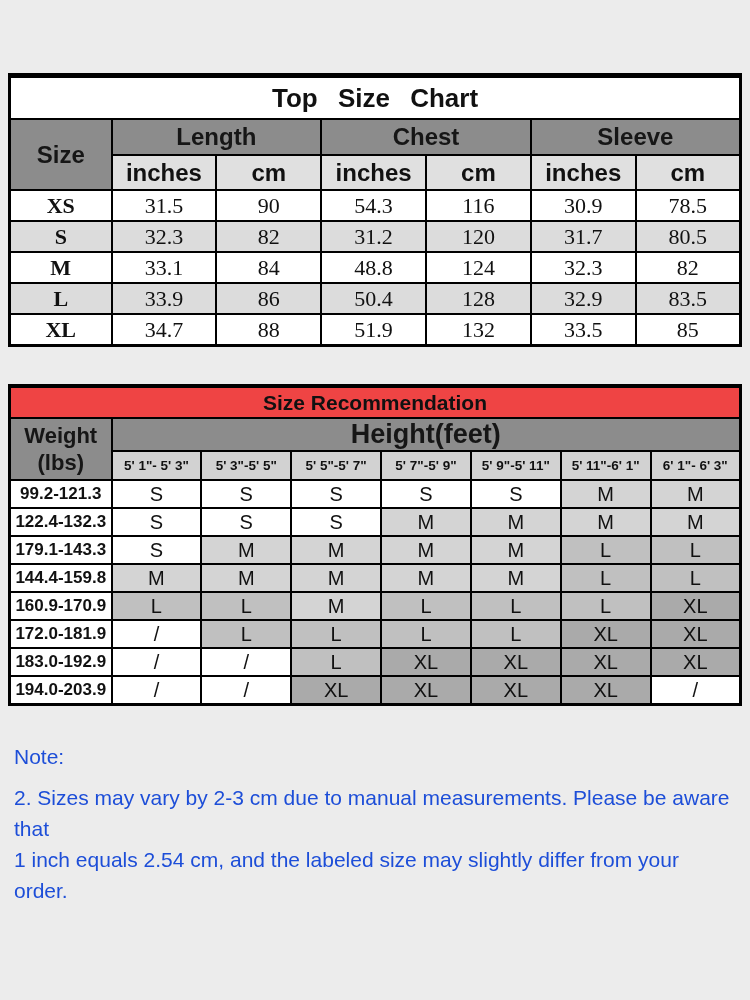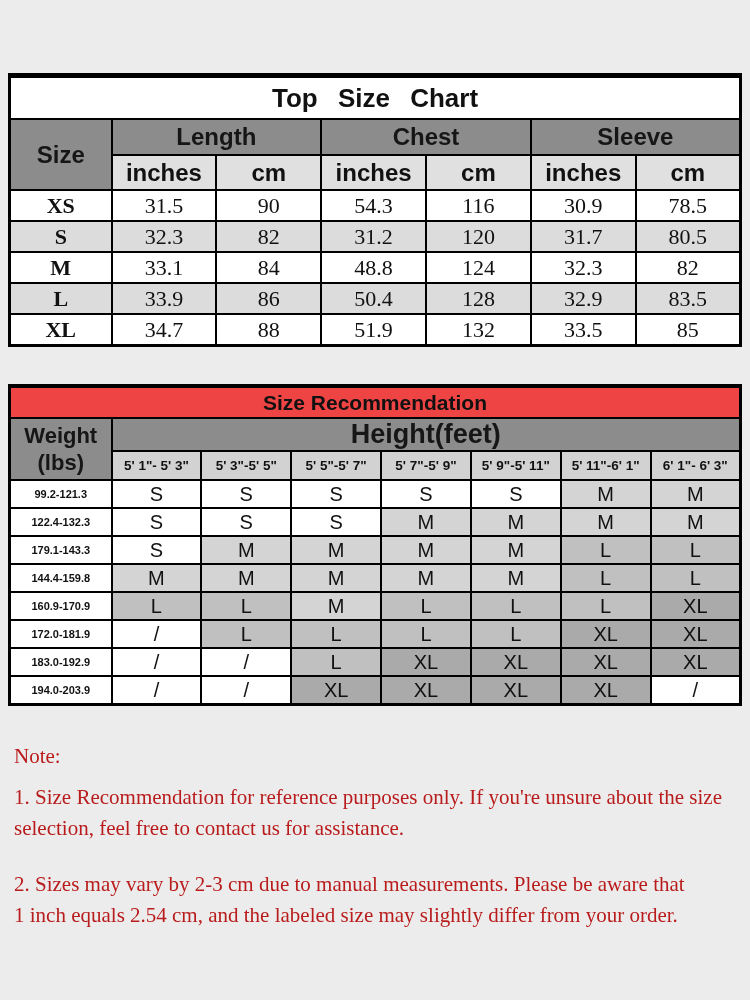--- a/index.html
+++ b/index.html
@@ -27,27 +27,27 @@
   .t1 tbody td.size-label{font-weight:700;}
   .t1 tbody tr.alt td{background:var(--alt1);}
 
   
   .t2{position:absolute;left:8px;top:384px;width:734px;border:3px solid var(--line);border-top-width:4px;}
   .t2 .title-cell{height:29px;font-weight:700;font-size:21px;background:#ef4444;}
   .t2 .weight-head{font-size:22px;line-height:27px;}
   .t2 .height-head{height:30px;font-size:27px;}
   .t2 .range-row th{height:27px;font-size:13.5px;background:var(--sub2);font-weight:700;}
   .t2 tbody td{height:26px;font-size:20px;}
-  .t2 tbody td.weight-label{font-weight:700;font-size:11px;}
+  .t2 tbody td.weight-label{font-weight:700;font-size:17px;}
   .sz-s{background:var(--cs);} .sz-m{background:var(--cm);} .sz-l{background:var(--cl);}
   .sz-xl{background:var(--cxl);} .sz-na{background:var(--cna);}
 
   
   .notes{position:absolute;left:14px;top:741px;width:724px;
-    font-family:Liberation Serif, serif;font-size:21px;line-height:31px;color:#b91c1c;}
+    font-family:Liberation Sans, sans-serif;font-size:21px;line-height:31px;color:#1d4ed8;}
   .note-title{margin:0 0 10px 0;}
   .note-para{margin:0 0 25px 0;}
 </style>
 </head>
 <body>
 
 <table class="t1">
   <colgroup>
       <col style="width:102px">
       <col span="6">
@@ -226,20 +226,16 @@
         <td class="sz-xl">XL</td>
         <td class="sz-xl">XL</td>
         <td class="sz-na">/</td>
       </tr>
     </tbody>
 </table>
 
 <div class="notes">
   <div class="note-title">Note:</div>
   <div class="note-para">
-    <div>1. Size Recommendation for reference purposes only. If you're unsure about the size</div>
-    <div>selection, feel free to contact us for assistance.</div>
-  </div>
-  <div class="note-para">
     <div>2. Sizes may vary by 2-3 cm due to manual measurements. Please be aware that</div>
     <div>1 inch equals 2.54 cm, and the labeled size may slightly differ from your order.</div>
   </div>
 </div>
 
 </body></html>

